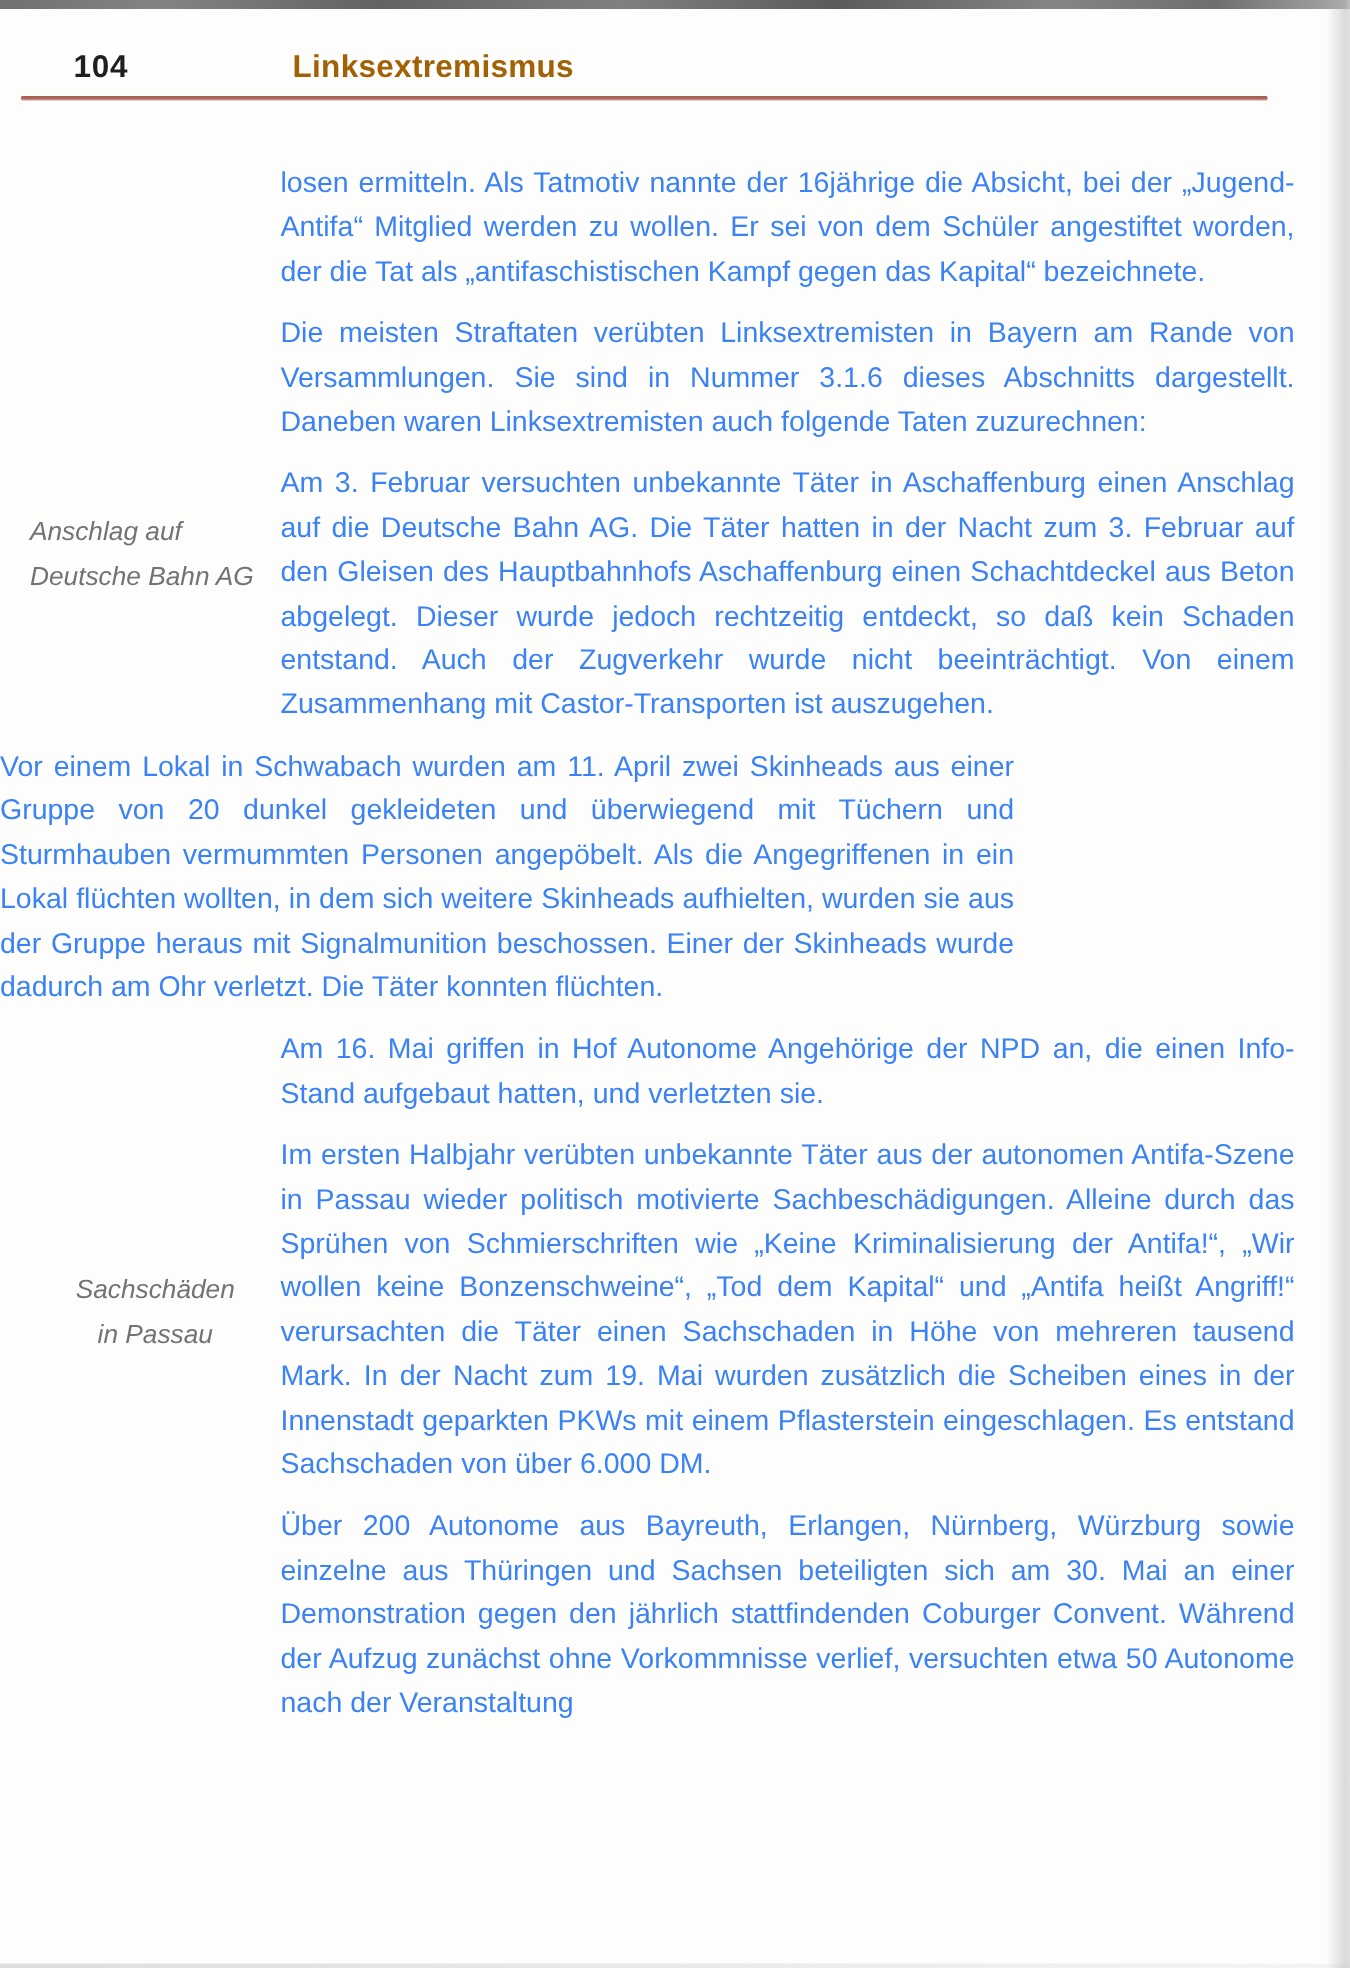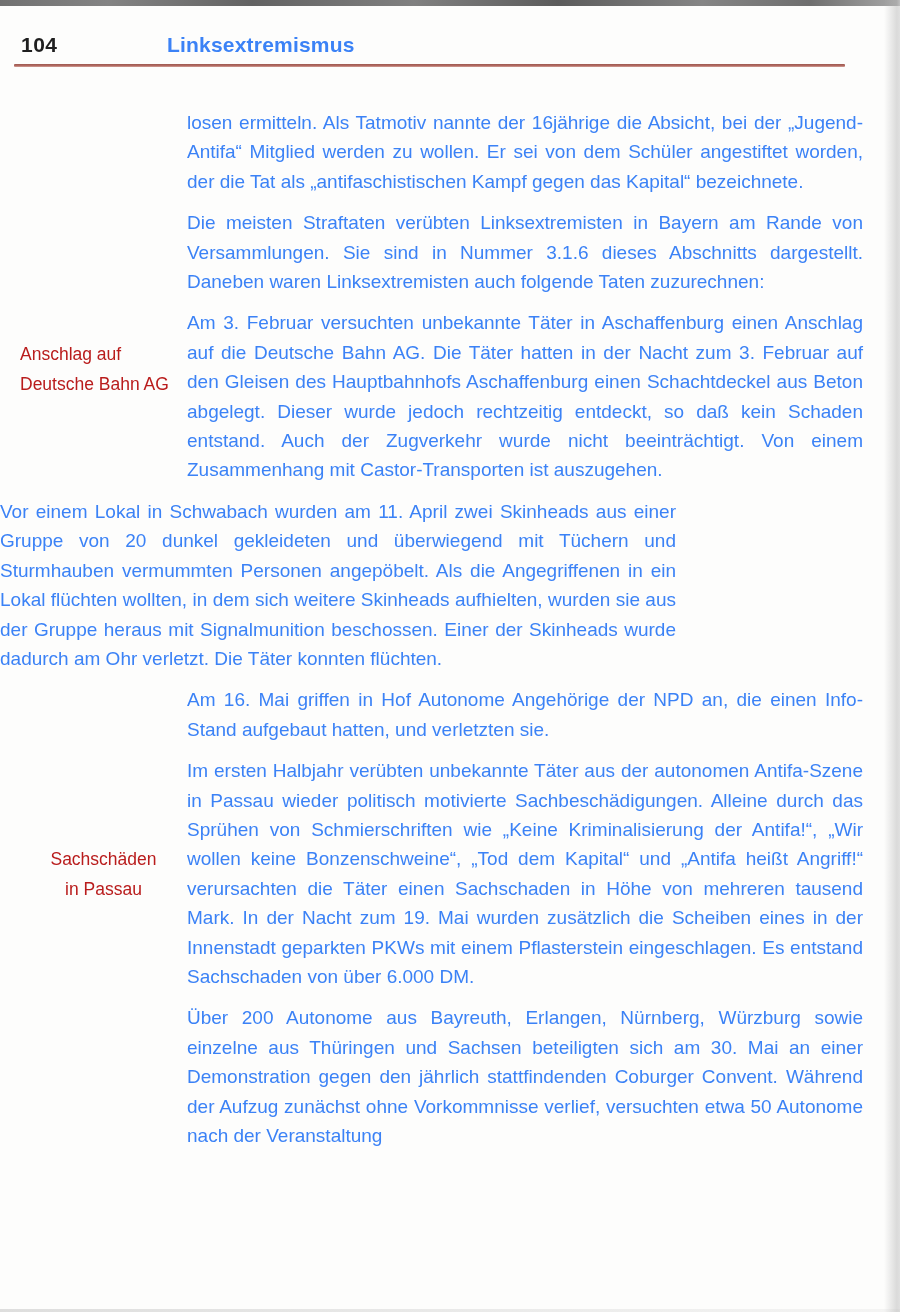--- a/index.html
+++ b/index.html
@@ -35,34 +35,35 @@
     position: absolute;
     bottom: 0; left: 0;
     width: 100%; height: 3px;
     background: linear-gradient(90deg, rgba(130,130,130,0.25), rgba(170,170,170,0.1));
   }
   
   header {
     display: flex;
     align-items: center;
     padding-top: 33px;
+    margin-left: 28px;
   }
   .page-num {
     width: 167px;
     padding-left: 21px;
     box-sizing: border-box;
     font-size: 21px;
     font-weight: bold;
     color: #1f1f1f;
     letter-spacing: 0.5px;
   }
   .header-title {
     font-size: 21px;
     font-weight: bold;
-    color: #3b82f6;
+    color: #a16207;
     letter-spacing: 0.2px;
   }
   .rule {
     height: 3px;
     margin: 7px 55px 0 14px;
     background: linear-gradient(180deg, #9c5850 0%, #b26a61 55%, #d2a29b 100%);
     border-radius: 1px;
   }
   
   main {
@@ -72,23 +73,24 @@
     display: flex;
     margin-bottom: 12px;
   }
   .note-cell {
     width: 187px;
     box-sizing: border-box;
     padding-left: 20px;
     flex-shrink: 0;
   }
   .margin-note {
+    font-style: italic;
     font-size: 17.5px;
     line-height: 30px;
-    color: #b91c1c;
+    color: #737373;
   }
   .note-offset-1 { padding-top: 31px; }
   .note-offset-3 { padding-top: 88px; text-align: center; }
   .text-cell {
     width: 676px;
     text-align: justify;
     font-size: 19px;
     line-height: 29.4px;
     color: #3b82f6;
   }

